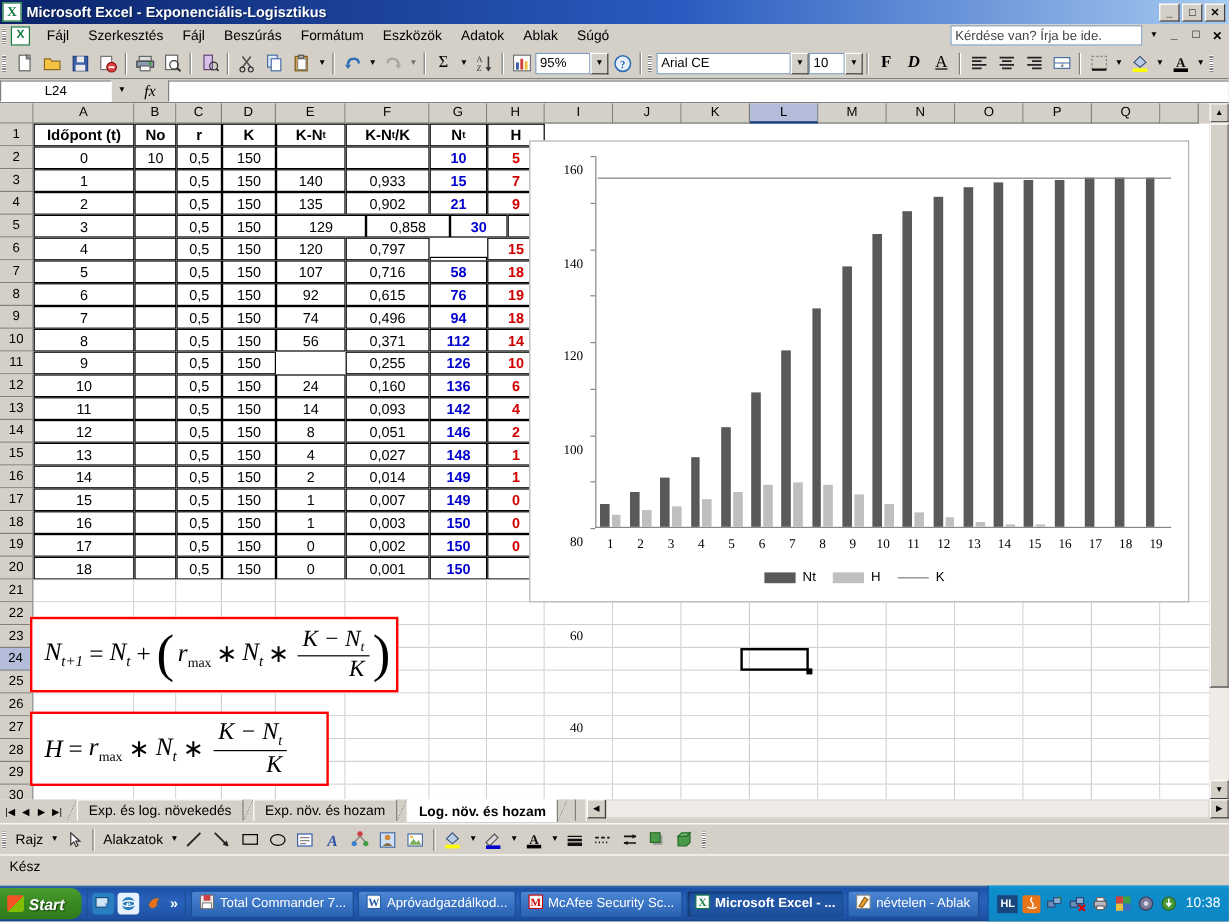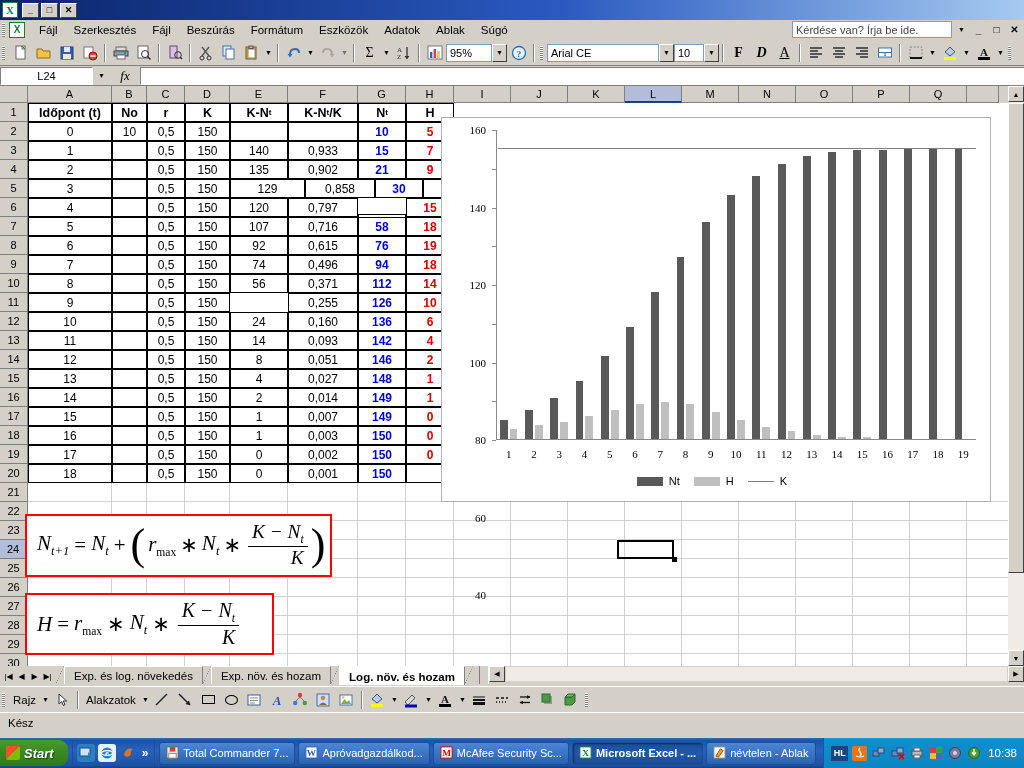--- a/index.html
+++ b/index.html
@@ -148,21 +148,21 @@
 
   sub { font-size: 0.65em; }
 
   
   .chartobj {
     position: absolute; left: 441px; top: 112px; width: 550px; height: 385px;
     background: #fff; border: 1px solid #b0b0b0;
   }
   .plotarea { position: absolute; left: 54px; top: 12px; width: 480px; height: 310px; }
   .ylabel { position: absolute; right: 100%; margin-right: 6px; transform: translateY(-50%);
-            font-size: 11px; font-family: "Liberation Serif", serif; white-space: nowrap; }
+            font-size: 11px; font-family: "Liberation Serif", serif; white-space: nowrap; margin-top: 12px; }
   .yaxis { position: absolute; left: 0; top: 0; bottom: 0; width: 1px; background: #888; }
   .xaxis { position: absolute; left: 0; right: 0; bottom: 0; height: 1px; background: #888; }
   .ytick { position: absolute; left: -4px; width: 4px; height: 1px; background: #888; }
   .bar { position: absolute; bottom: 1px; }
   .bar.nt { background: #595959; }
   .bar.h  { background: #bfbfbf; }
   .kline { position: absolute; height: 1px; background: #808080; }
   .xtick-lbl { position: absolute; top: 100%; margin-top: 8px; transform: translateX(-50%);
                font-size: 11px; font-family: "Liberation Serif", serif; }
   .legend { position: absolute; left: 0; right: 0; bottom: 14px;
@@ -268,20 +268,21 @@
               font-size: 9px; font-weight: bold; display:flex;
               align-items:center; justify-content:center; }
 </style>
 </head>
 <body>
 
 <div id="app">
 
   <div class="titlebar">
     <div class="xl-logo">X</div>
+    <div class="ttl">Microsoft Excel - Exponenciális-Logisztikus</div>
     <div class="winbtns">
       <div class="winbtn">_</div>
       <div class="winbtn">□</div>
       <div class="winbtn">✕</div>
     </div>
   </div>
 
   <div class="menubar">
     <div class="grip"></div>
     <div class="menu-xlicon">X</div>

